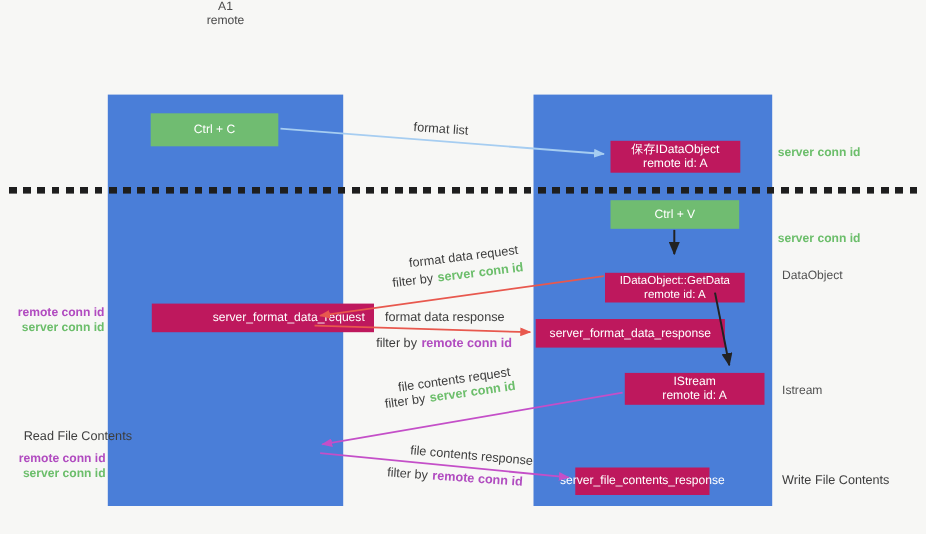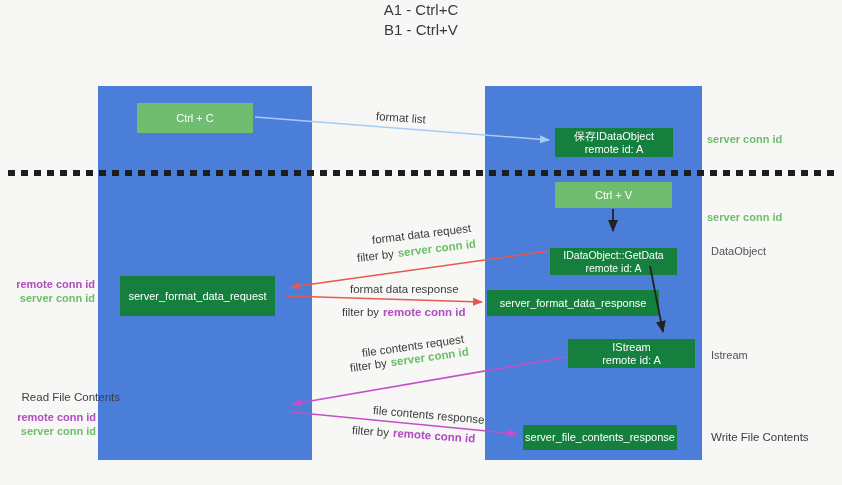--- a/index.html
+++ b/index.html
@@ -16,30 +16,30 @@
   .col{top:86px;height:374px;background:#4a7ed8;}
   .col-a1{left:98px;width:214px;}
   .col-b1{left:485px;width:217px;}
   
   .divider{left:8px;right:8px;top:170px;height:6px;
            background:repeating-linear-gradient(90deg,#1e1e1e 0 7px,transparent 7px 13px);z-index:4;}
   
   .node{display:flex;flex-direction:column;align-items:center;justify-content:center;
         color:#fff;font-size:11px;line-height:13px;text-align:center;z-index:5;}
   .green{background:#70bc71;}
-  .orange{background:#15803d;}
+  .orange{background:#be185d;}
   .n-ctrlc{left:137px;top:103px;width:116px;height:30px;}
   .n-ctrlv{left:555px;top:182px;width:117px;height:26px;}
   .n-save{left:555px;top:128px;width:118px;height:29px;}
   .n-getdata{left:550px;top:238px;width:127px;height:27px;font-size:10.5px;margin-top:10px;}
   .n-istream{left:568px;top:339px;width:127px;height:29px;}
-  .n-freq{left:120px;top:276px;width:155px;height:40px;}
+  .n-freq{left:138px;top:276px;width:155px;height:26px;padding-left:47px;}
   .n-fresp{left:487px;top:290px;width:172px;height:26px;}
   .n-creq{left:128px;top:394px;width:159px;height:26px;}
-  .n-cresp{left:523px;top:425px;width:154px;height:25px;}
+  .n-cresp{left:523px;top:425px;width:122px;height:25px;}
   
   .lbl{font-size:11.5px;color:#3d3d3d;white-space:nowrap;transform-origin:left center;z-index:6;}
   .lbl .gid{color:#6cbe6b;font-weight:bold;}
   .lbl .pid{color:#b14cc0;font-weight:bold;}
   .lbl .pre{margin-right:4px;}
   .l-fmtlist{left:376px;top:110px;transform:rotate(4deg);}
   .l-fdreq{left:372px;top:234px;transform:rotate(-7deg);}
   .l-fdreqf{left:357px;top:252px;transform:rotate(-7deg);}
   .l-fdresp{left:350px;top:283px;}
   .l-fdrespf{left:342px;top:306px;}
@@ -62,25 +62,25 @@
   .a-read{left:0;width:120px;top:391px;text-align:right;}
   .a-file-ids{left:0;width:96px;top:410px;text-align:right;line-height:14px;}
   
   .arrows{left:0;top:0;width:842px;height:485px;z-index:7;pointer-events:none;}
 </style>
 </head>
 <body>
 
 <div class="canvas">
 
-  <div class="abs title">
-    <div>A1 - Ctrl+C</div>
-    <div>B1 - Ctrl+V</div>
+
+  <div class="abs colhead colhead-a1">
+    <div>A1</div>
+    <div>remote</div>
   </div>
-
 
   <div class="abs col col-a1"></div>
   <div class="abs col col-b1"></div>
 
   <div class="abs divider"></div>
 
   <div class="abs node green n-ctrlv">
     <div>Ctrl + V</div>
   </div>
   <div class="abs node green n-ctrlc">

